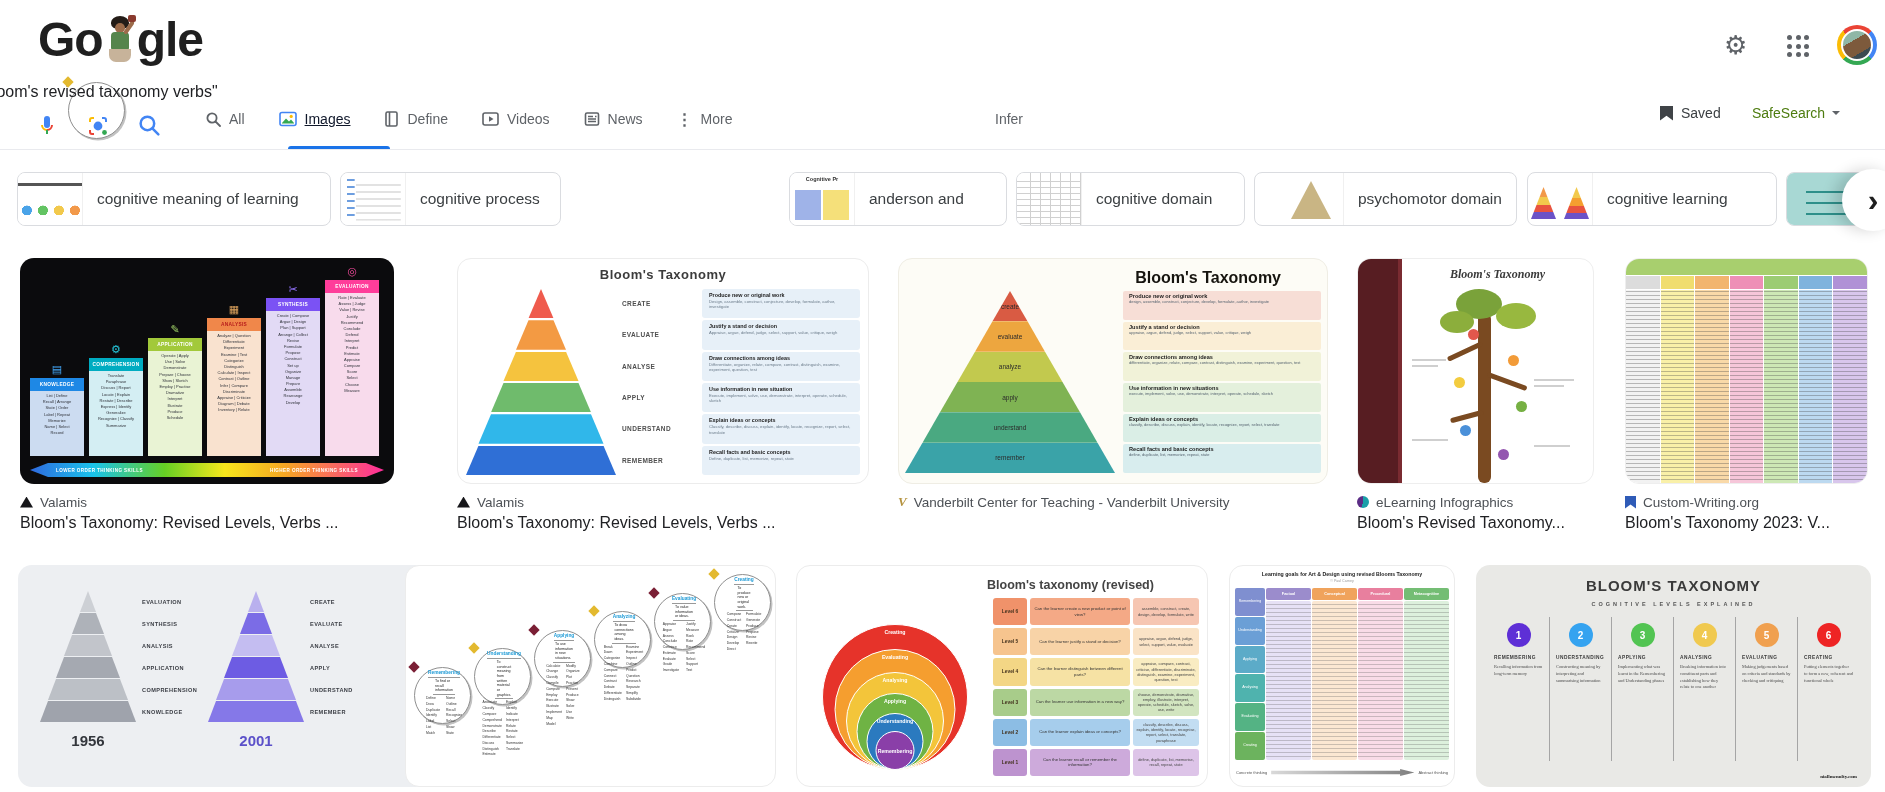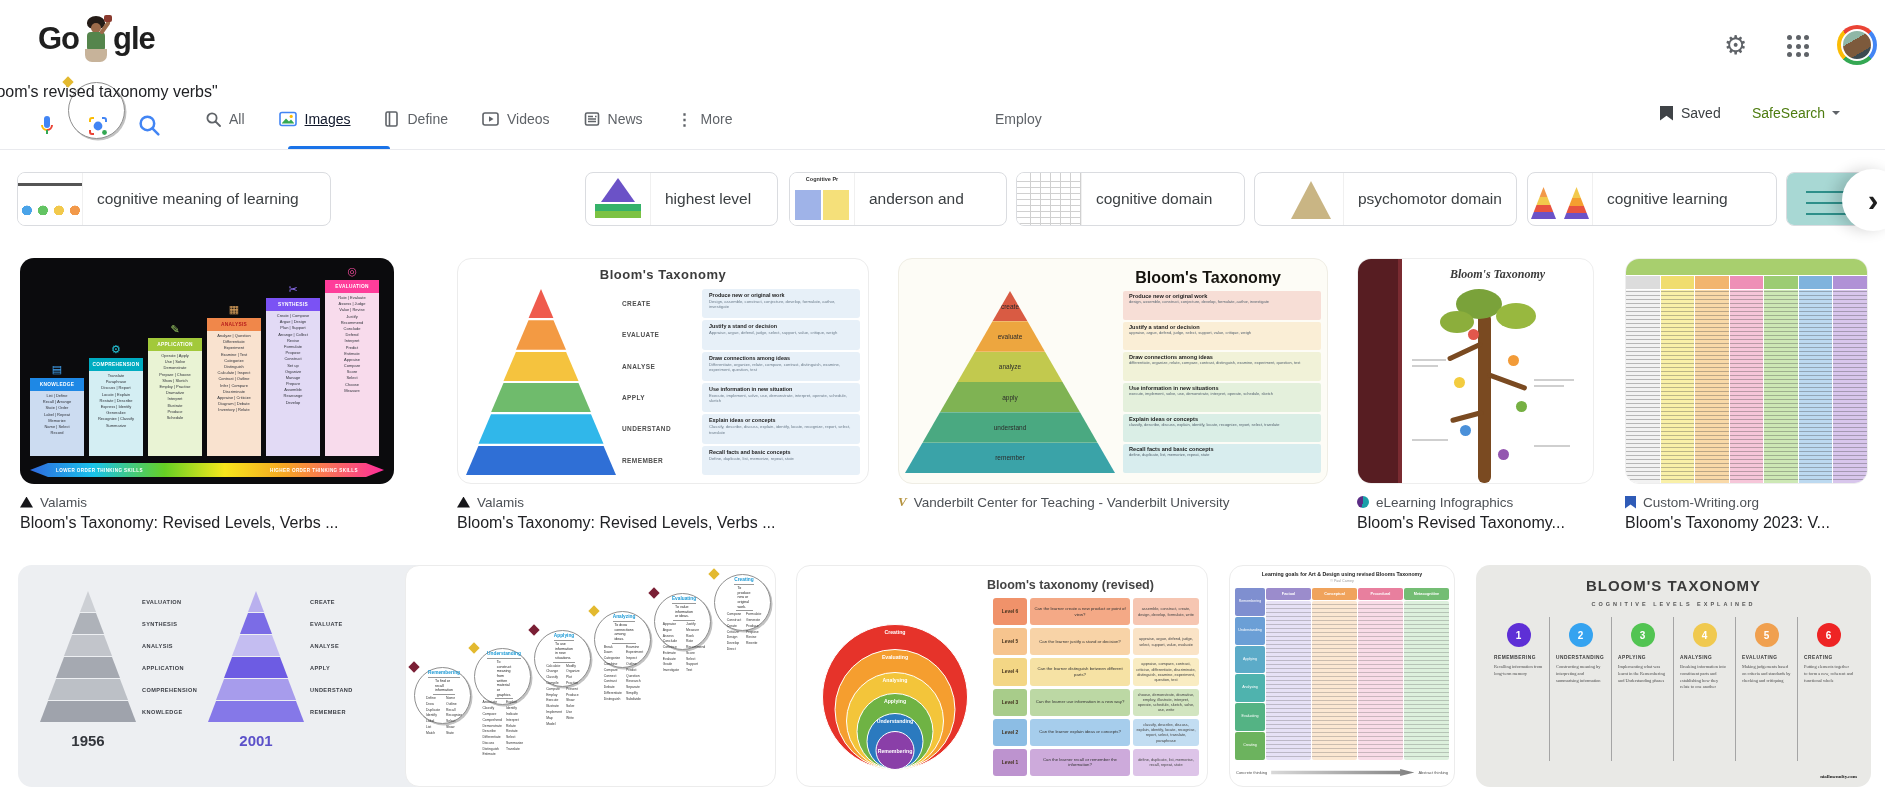--- a/index.html
+++ b/index.html
@@ -1,20 +1,20 @@
 <!DOCTYPE html>
 <html><head>
 <meta charset="utf-8">
 <style>
   html,body{margin:0;padding:0;background:#fff;}
   .page{position:relative;width:1885px;height:792px;overflow:hidden;background:#fff;
         font-family:"Liberation Sans",sans-serif;color:#202124;}
   
   .glogo{position:absolute;left:38px;top:12px;display:flex;align-items:center;height:54px;
-         font-size:31px;font-weight:bold;color:#1f1f1f;letter-spacing:-1px;}
+         font-size:48px;font-weight:bold;color:#1f1f1f;letter-spacing:-1px;}
   .doodle{position:relative;width:30px;height:48px;margin:0 2px;}
   .doodle .hair{position:absolute;left:6px;top:1px;width:18px;height:13px;background:#241c17;border-radius:50% 50% 42% 42%;}
   .doodle .face{position:absolute;left:10px;top:8px;width:10px;height:10px;background:#9c6b4a;border-radius:50%;}
   .doodle .body{position:absolute;left:6px;top:17px;width:18px;height:18px;background:#55854c;border-radius:4px 4px 2px 2px;}
   .doodle .arm{position:absolute;left:22px;top:5px;width:4px;height:15px;background:#9c6b4a;border-radius:2px;transform:rotate(35deg);}
   .doodle .item{position:absolute;left:23px;top:0;width:8px;height:7px;background:#8a3a2e;border-radius:2px;}
   .doodle .skirt{position:absolute;left:4px;top:34px;width:22px;height:13px;background:#c7b39a;border-radius:0 0 7px 7px;}
   .sbox{position:absolute;left:197px;top:15px;width:860px;height:57px;background:#fff;border:1px solid #dfe1e5;
         border-radius:29px;box-shadow:0 1px 6px rgba(32,33,36,.08);display:flex;align-items:center;
         padding:0 24px 0 27px;box-sizing:border-box;}
@@ -380,39 +380,39 @@
           <path d="M4 5.5h5M4 8h8M4 10.5h8" stroke="#5f6368" stroke-width="1.4"></path>
           <path d="M11 5.5h1.5" stroke="#5f6368" stroke-width="1.4"></path>
         </svg>
       <span>News</span>
     </div>
     <div class="tab">
       <span class="more-dots">⋮</span>
       <span>More</span>
     </div>
   </div>
-  <div class="tools">Employ</div>
+  <div class="tools">Infer</div>
   <div class="savedbox">
     <i class="saved-ic"></i>
     <span>Saved</span>
   </div>
   <div class="safesearch">
     <span>SafeSearch</span>
     <i class="caret"></i>
   </div>
   <div class="tab-underline"></div>
   <div class="divider"></div>
 
   <div class="chip c1">
     <span class="cthumb th1"></span>
     <span class="clabel">cognitive meaning of learning</span>
   </div>
-  <div class="chip c3">
-    <span class="cthumb th3"></span>
-    <span class="clabel">highest level</span>
+  <div class="chip c2">
+    <span class="cthumb th2"></span>
+    <span class="clabel">cognitive process</span>
   </div>
   <div class="chip c4">
     <span class="cthumb th4">
         <b class="th4txt">Cognitive Pr</b>
       </span>
     <span class="clabel">anderson and</span>
   </div>
   <div class="chip c5">
     <span class="cthumb th5"></span>
     <span class="clabel">cognitive domain</span>

